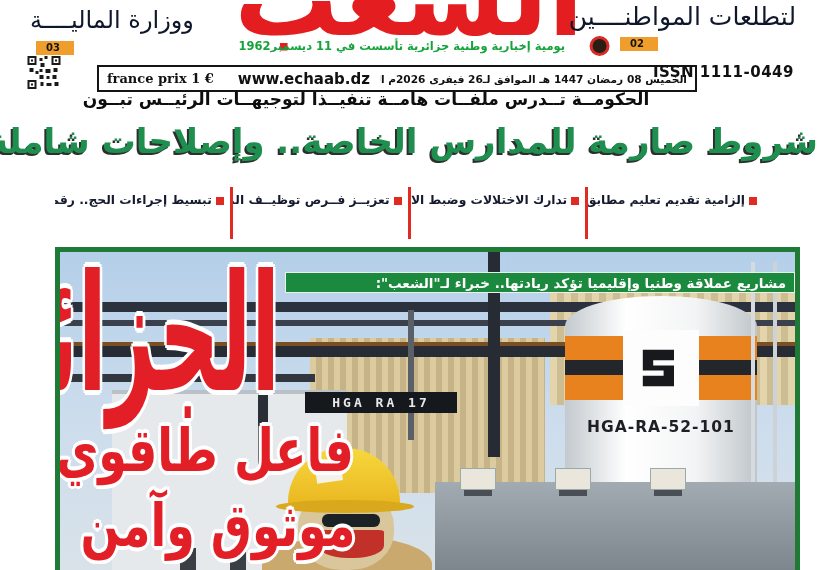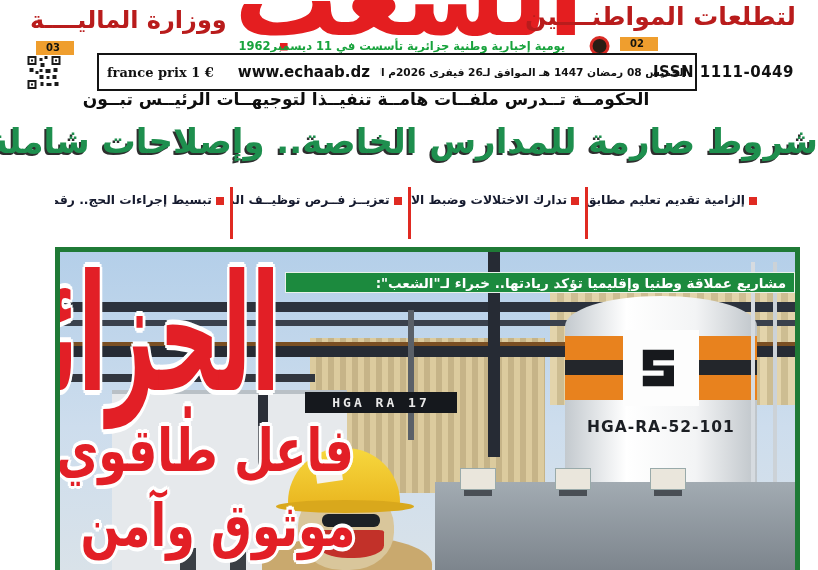--- a/index.html
+++ b/index.html
@@ -2,44 +2,44 @@
 <html lang="ar" dir="rtl"><head>
 <meta charset="utf-8">
 <style>
   * { margin:0; padding:0; box-sizing:border-box; }
   html,body { background:#ffffff; }
   body { font-family:"DejaVu Sans", sans-serif; }
   .page { position:relative; width:818px; height:570px; background:#fff; overflow:hidden; margin:0 auto; }
 
   
   .masthead { position:absolute; top:0; left:0; width:818px; height:57px; }
-  .tagline { position:absolute; font-weight:700; color:#b91c1c; white-space:nowrap; }
+  .tagline { position:absolute; font-weight:400; color:#0f172a; white-space:nowrap; }
   .tagline-right { top:2px; right:22px; font-size:25px; }
   .tagline-left  { top:6px; left:30px;  font-size:24px; }
   .page-badge { position:absolute; width:38px; height:14px; background:#ef9e2e; color:#15150f;
                 font-size:10px; font-weight:bold; text-align:center; line-height:14px;
                 border-right:4px solid #ef9e2e; }
   .badge-right { top:37px; right:160px; }
   .badge-left  { top:41px; left:36px; }
   .logo-clip { position:absolute; top:0; left:0; width:818px; height:56px; overflow:hidden; }
   .logo { position:absolute; top:-62px; left:50%; transform:translateX(-50%);
           font-size:104px; font-weight:900; color:#e41e20; white-space:nowrap;
           text-shadow:3px 0 0 #fff,-3px 0 0 #fff,0 3px 0 #fff,0 -3px 0 #fff,
                       2px 2px 0 #fff,-2px -2px 0 #fff,2px -2px 0 #fff,-2px 2px 0 #fff; }
   .logo-sub { position:absolute; top:36px; left:50%; transform:translateX(-46%);
               display:flex; align-items:center; gap:24px; direction:rtl; }
   .logo-sub-text { color:#17a33c; font-size:11.5px; font-weight:bold; white-space:nowrap; }
   .globe { width:20px; height:20px; border-radius:50%; background:#2a1d14;
            border:3px solid #d92b25; flex:0 0 auto; }
 
   
   .qr { position:absolute; top:56px; left:27px; width:34px; height:33px; }
-  .info-box { position:absolute; top:53px; left:97px; width:600px; height:27px;
+  .info-box { position:absolute; top:65px; left:97px; width:600px; height:27px;
               border:2px solid #141414; display:flex; align-items:center; direction:ltr;
-              padding:17px 8px; gap:10px; background:#fff; }
+              padding:11px 8px; gap:10px; background:#fff; }
   .price { font-family:"DejaVu Serif", serif; font-weight:bold; font-size:13px; color:#111;
            white-space:nowrap; padding-right:14px; }
   .website { font-weight:700; font-size:15px; color:#111; white-space:nowrap; }
   .date-line { flex:1; direction:rtl; text-align:left; font-size:10.6px; font-weight:bold;
                color:#111; white-space:nowrap; overflow:hidden; }
   .issn { position:absolute; top:63px; right:24px; font-size:15px; font-weight:900;
           letter-spacing:0.5px; color:#111; }
 
   
   .kicker { position:absolute; top:89px; left:0; width:732px; text-align:center;

